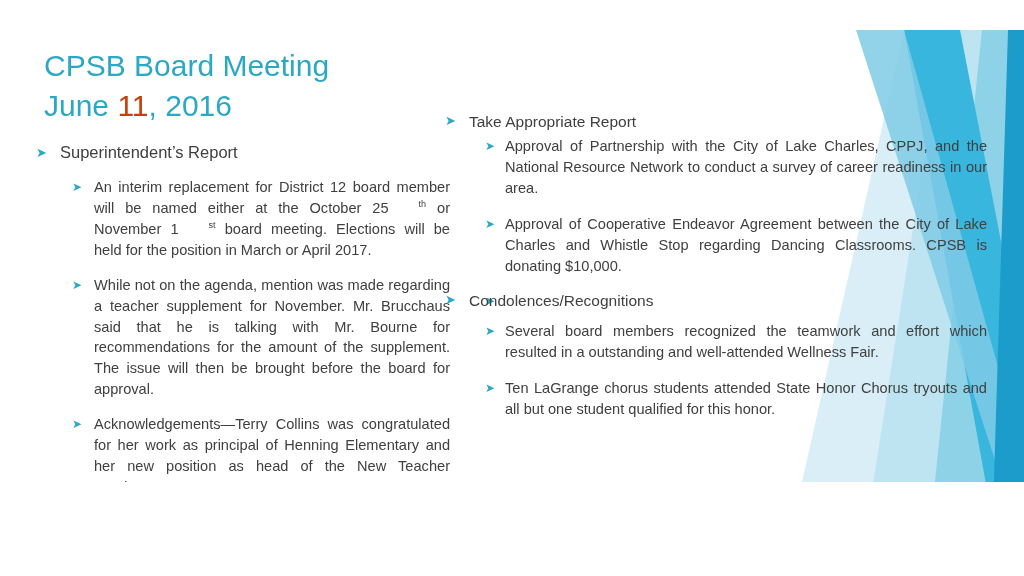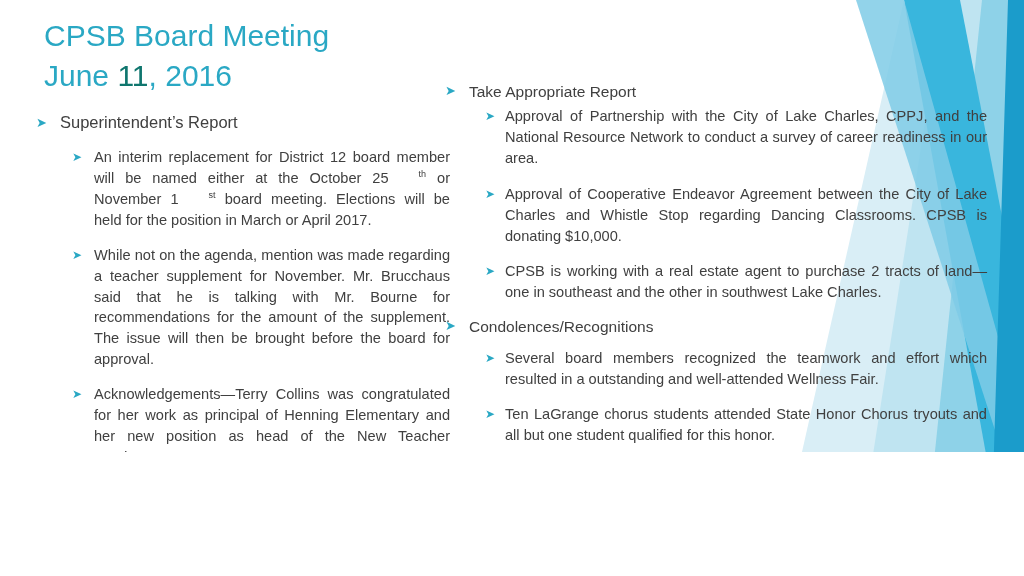--- a/index.html
+++ b/index.html
@@ -12,20 +12,21 @@
     background: #ffffff;
     font-family: "Liberation Sans", sans-serif;
     overflow: hidden;
   }
   .slide {
     position: relative;
     width: 1024px;
     height: 452px;
     overflow: hidden;
     background: #ffffff;
+    margin-top: 30px;
   }
   
   .bg-art {
     position: absolute;
     top: 0;
     right: 0;
     width: 420px;
     height: 576px;
     overflow: hidden;
     pointer-events: none;
@@ -41,21 +42,21 @@
     position: absolute;
     left: 44px;
     top: 16px;
     width: 430px;
     color: #2aa8c4;
     font-size: 30px;
     line-height: 1.33;
     font-weight: normal;
   }
   .title .l2 .num {
-    color: #0f766e;
+    color: #c2410c;
   }
   
   .col-left {
     position: absolute;
     left: 30px;
     top: 112px;
     width: 420px;
   }
   .col-right {
     position: absolute;
@@ -195,21 +196,20 @@
         <span>Approval of Partnership with the City of Lake Charles, CPPJ, and the National Resource Network to conduct a survey of career readiness in our area.</span>
       </div>
 
       <div class="r-lvl2">
         <span class="bullet">➤</span>
         <span>Approval of Cooperative Endeavor Agreement between the City of Lake Charles and Whistle Stop regarding Dancing Classrooms. CPSB is donating $10,000.</span>
       </div>
 
       <div class="r-lvl2">
         <span class="bullet">➤</span>
-        <span>CPSB is working with a real estate agent to purchase 2 tracts of land—one in southeast and the other in southwest Lake Charles.</span>
       </div>
 
       <div class="r-lvl1">
         <span class="bullet">➤</span>
         <span>Condolences/Recognitions</span>
       </div>
 
       <div class="gap-sm"></div>
 
       <div class="r-lvl2">

